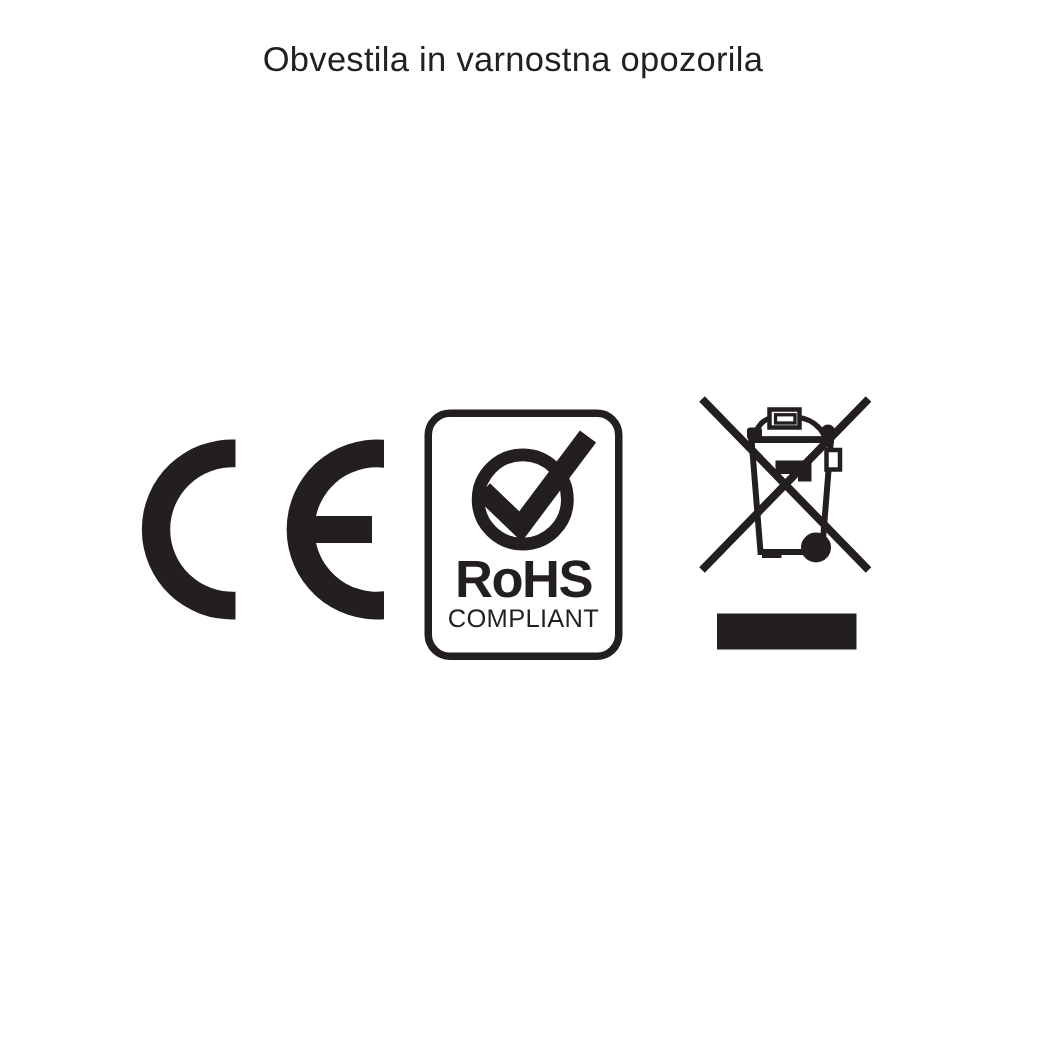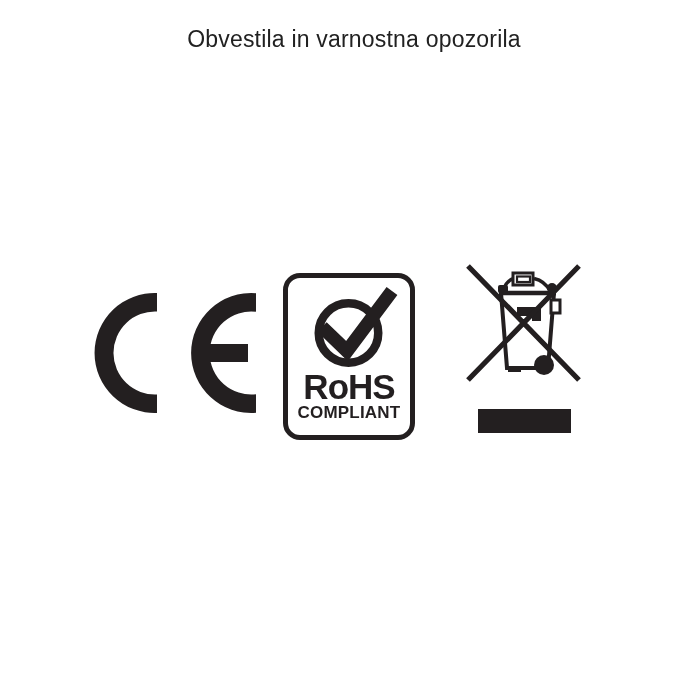--- a/index.html
+++ b/index.html
@@ -19,21 +19,20 @@
     left: 0;
     width: 684px;
     margin: 0;
     text-align: center;
     font-size: 23px;
     line-height: 24px;
     font-weight: 400;
     letter-spacing: 0.2px;
     color: var(--c-title_text, #212121);
     font-family: "Liberation Sans", sans-serif;
-    padding-left: 12px;
   }
 
   .marks-row { position: absolute; inset: 0; }
 
   svg { overflow: visible; display: block; }
 
   
   .ce-mark {
     position: absolute;
     left: 95px;
@@ -75,21 +74,21 @@
     letter-spacing: -1px;
   }
   .rohs-sub {
     position: absolute;
     top: 126px;
     left: 0;
     right: 0;
     text-align: center;
     font-size: 17px;
     line-height: 17px;
-    font-weight: 700;
+    font-weight: 400;
     letter-spacing: 0.2px;
   }
 
   
   .weee-mark {
     position: absolute;
     left: 458px;
     top: 253px;
     width: 140px;
     height: 185px;

